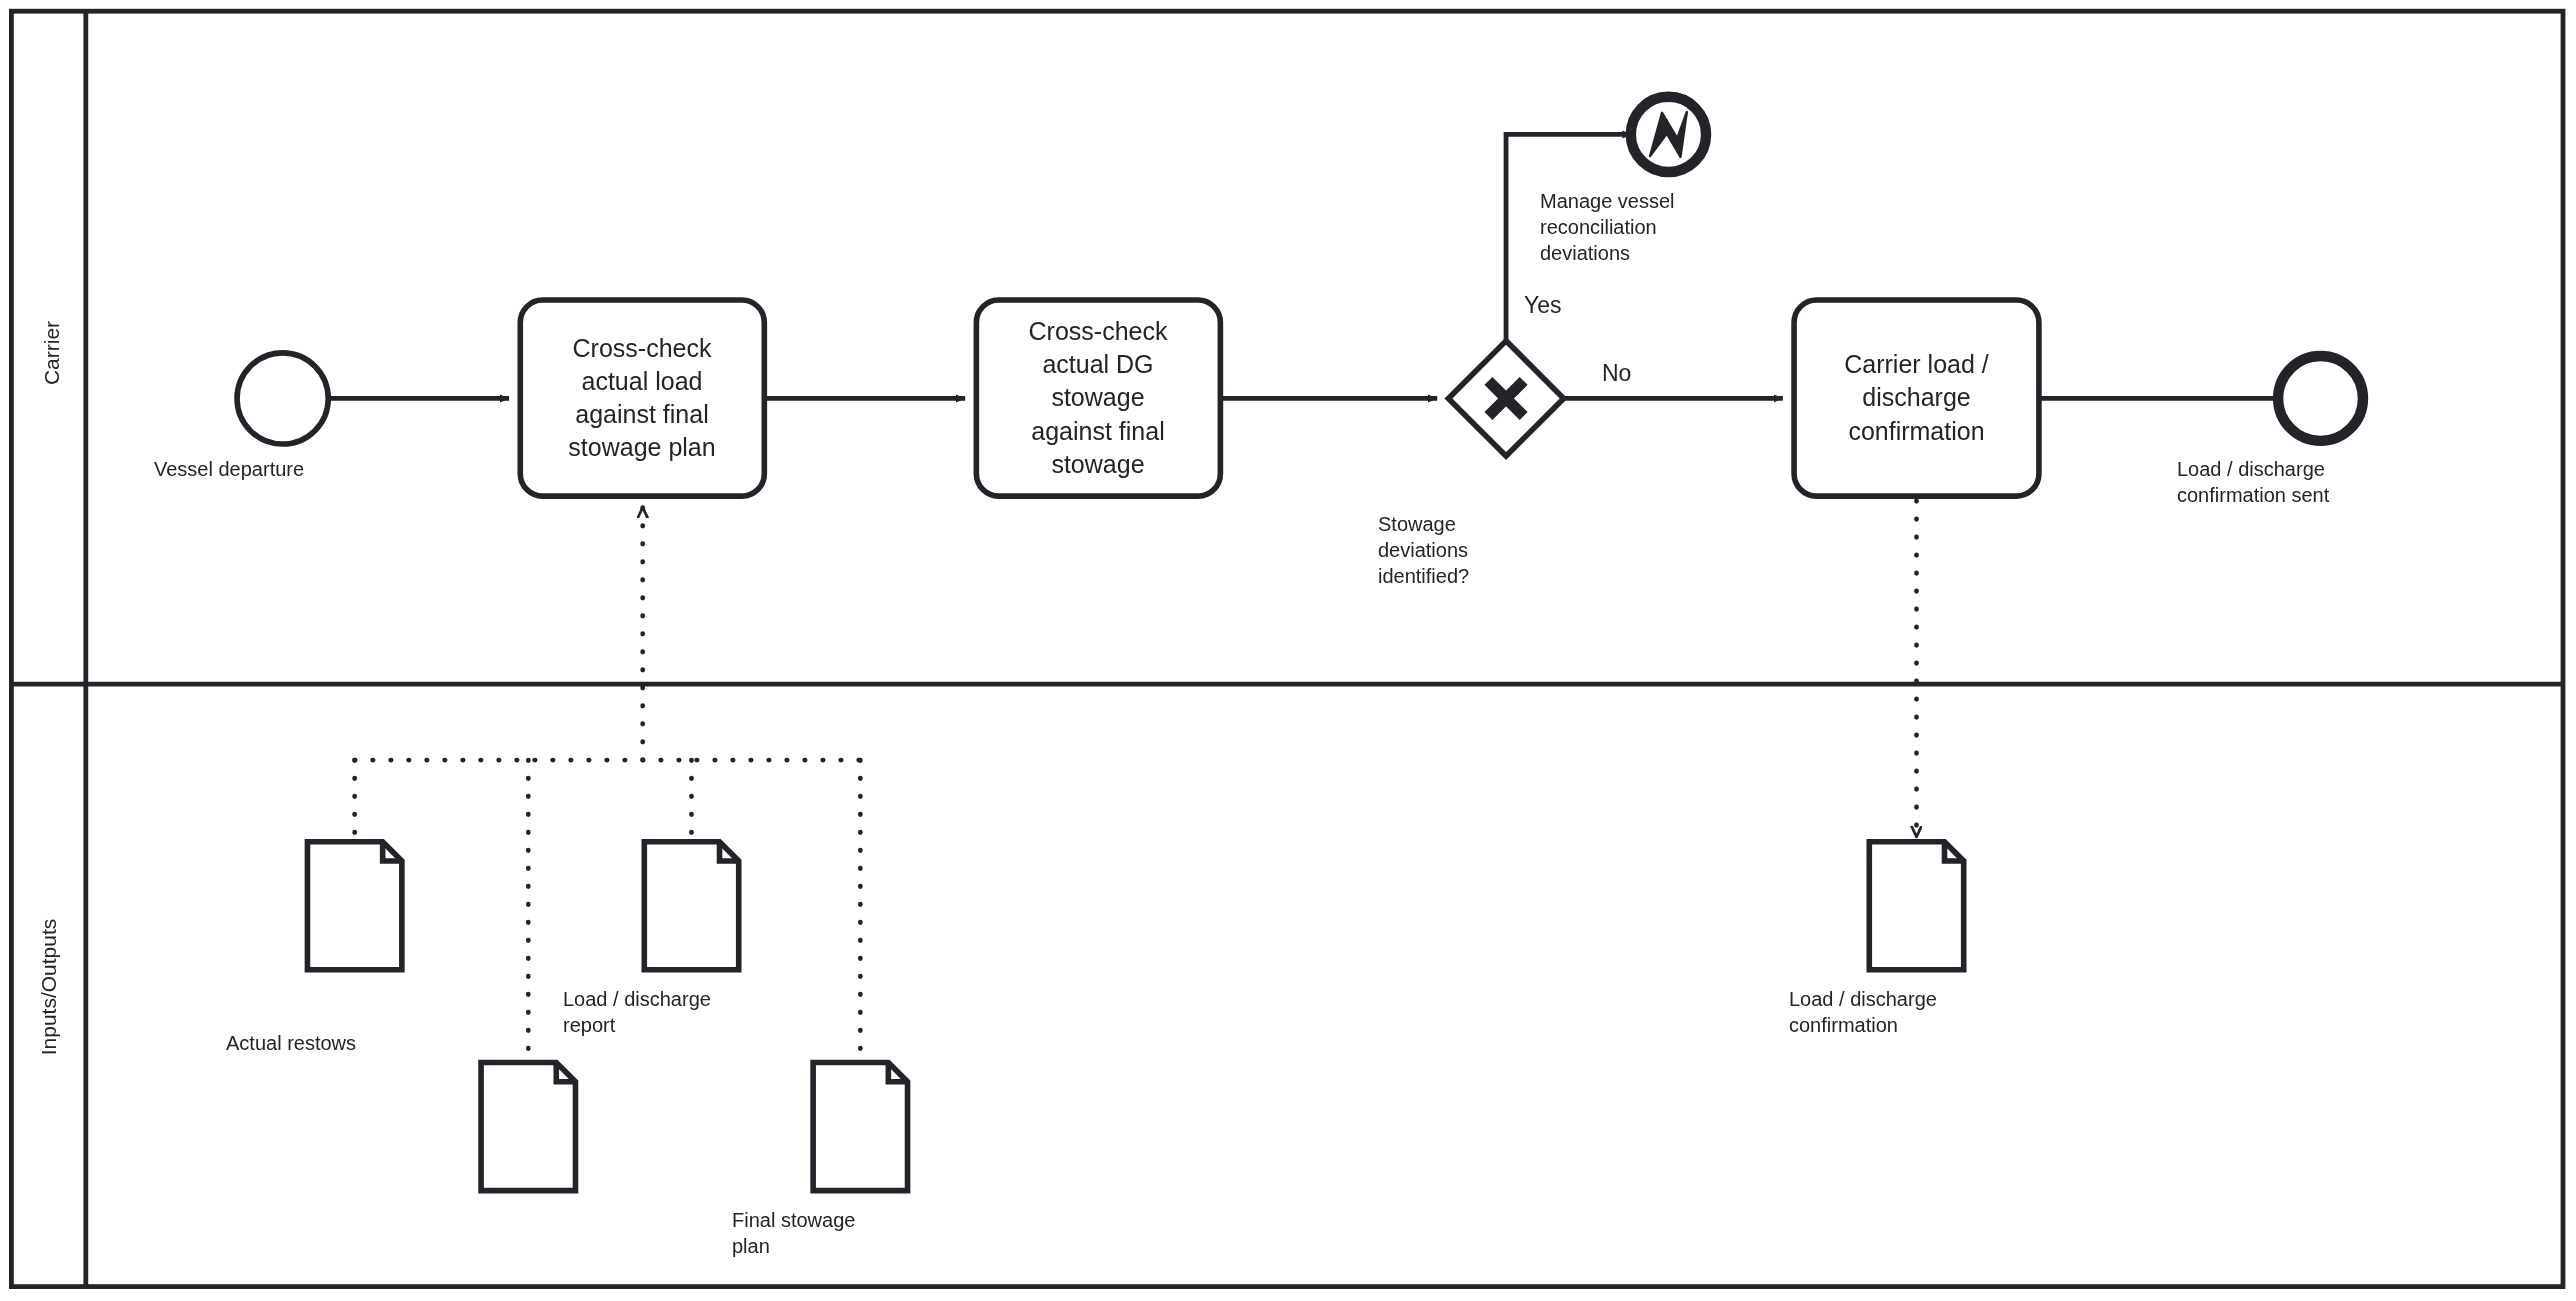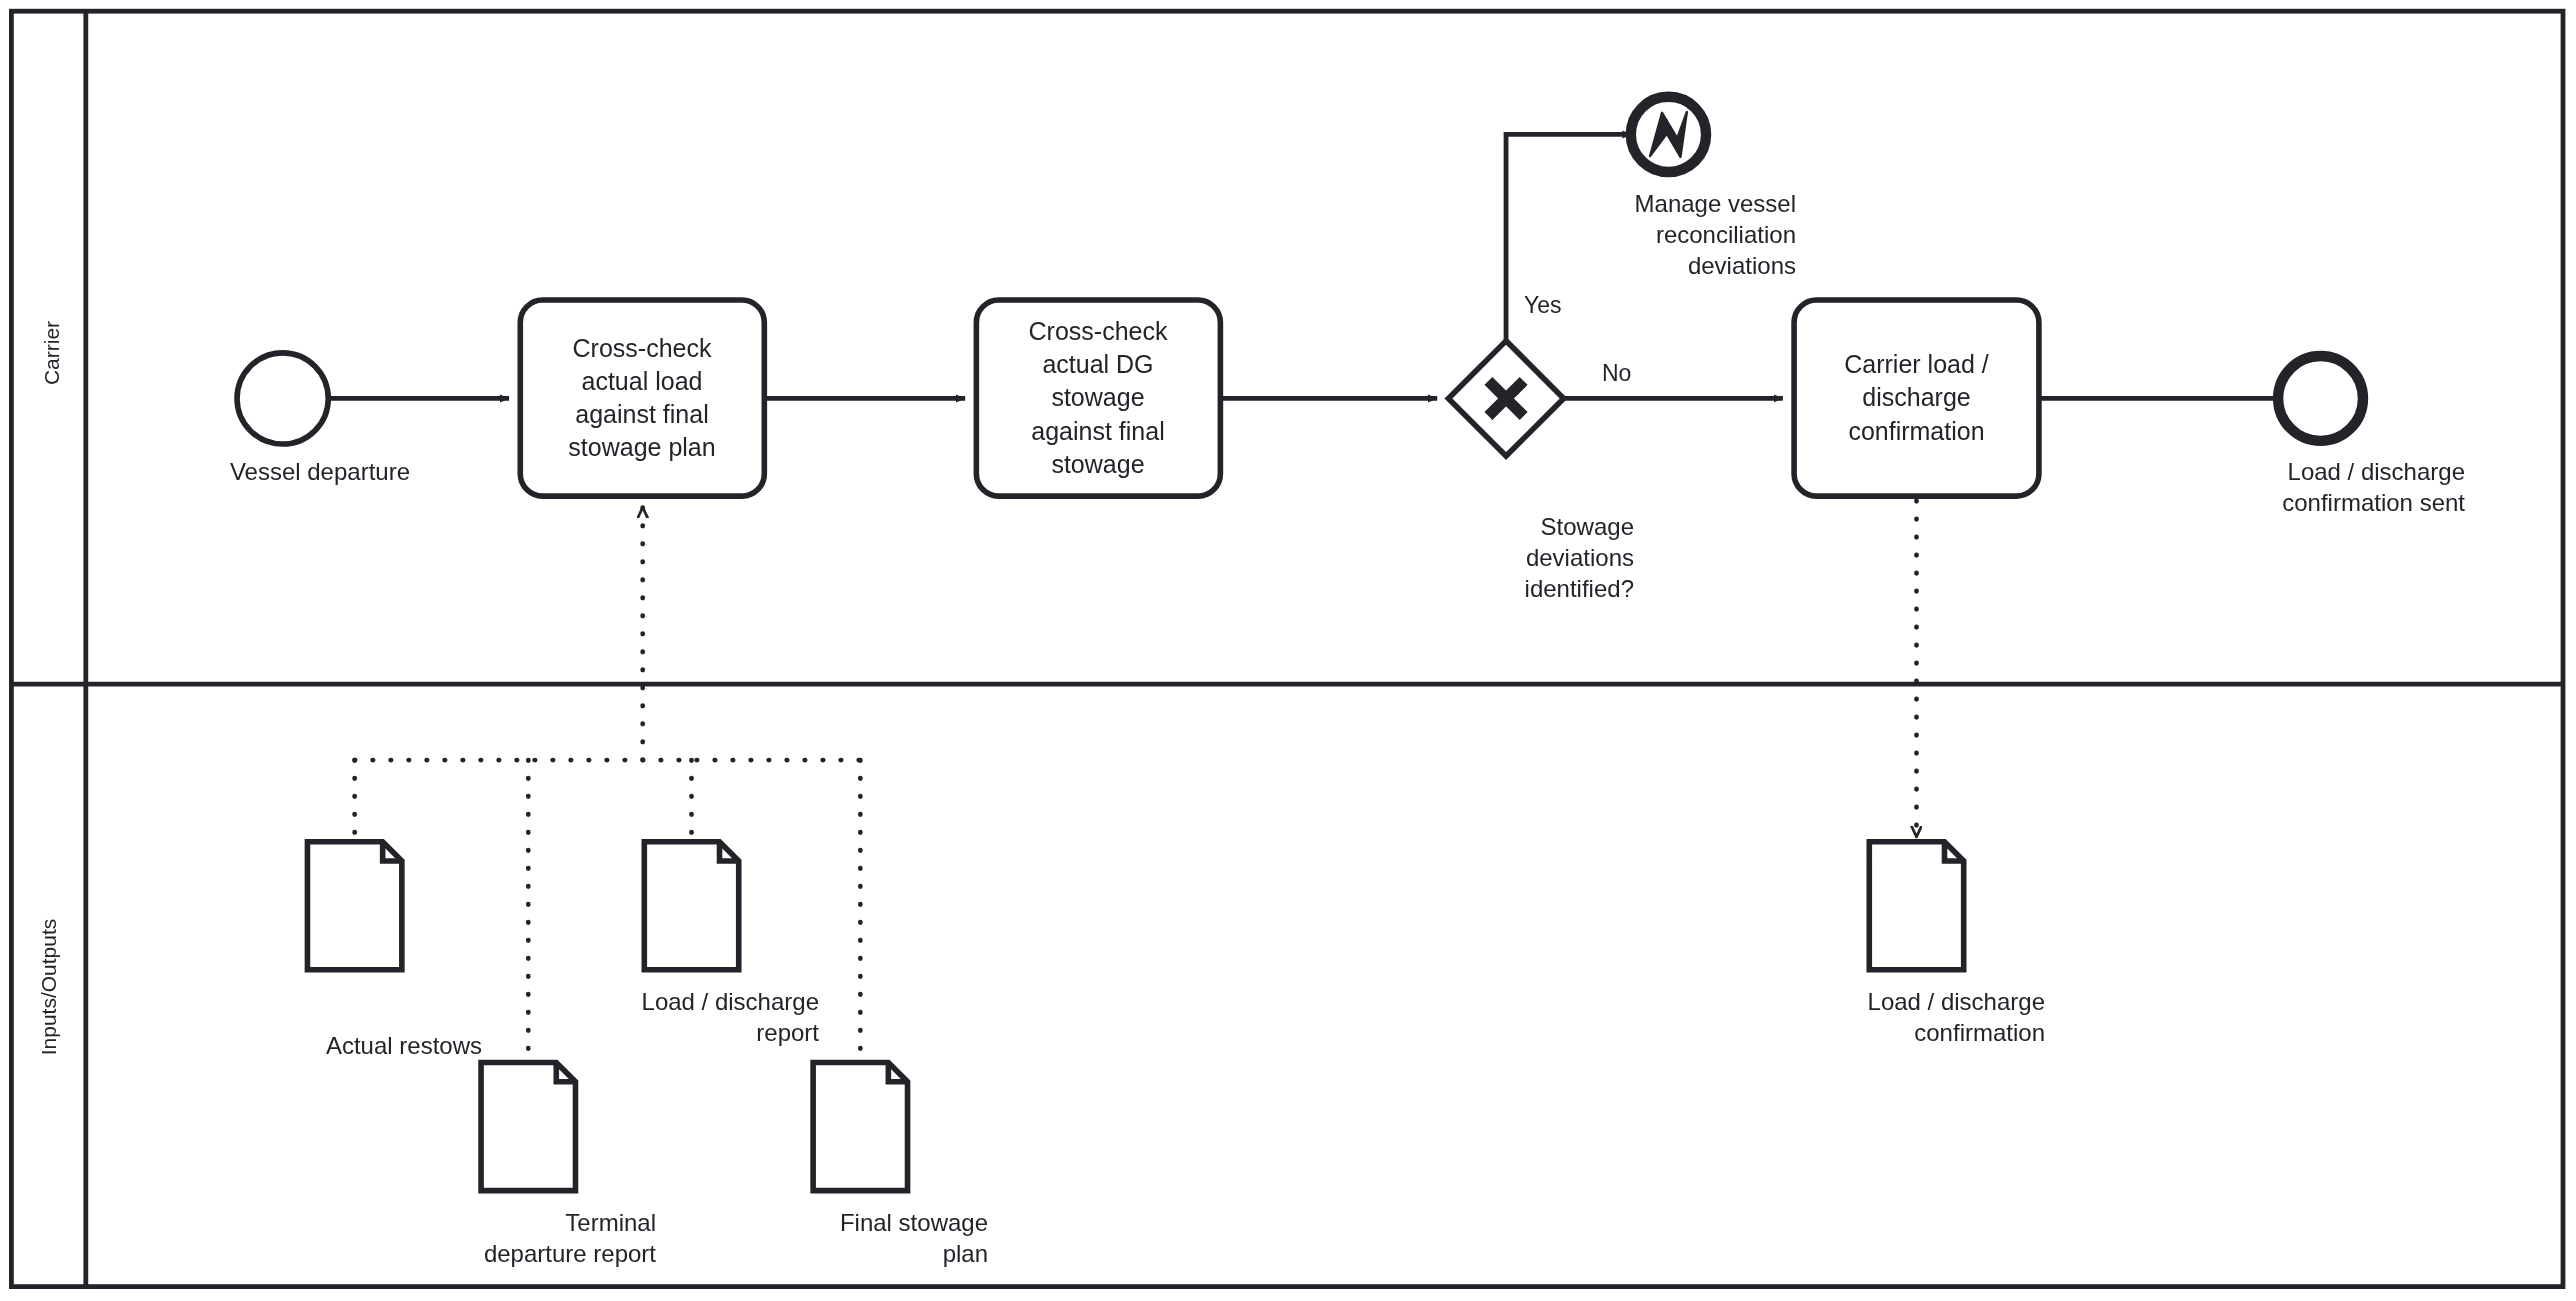--- a/index.html
+++ b/index.html
@@ -9,22 +9,22 @@
   #bpmn-svg{position:absolute;left:0;top:0;width:2576px;height:1301px;}
   .lane-label{
     position:absolute;
     font-size:21px;
     color:#23242a;
     white-space:nowrap;
     transform-origin:center center;
   }
   .node-label{
     position:absolute;
-    text-align:right;
-    font-size:24px;
+    text-align:left;
+    font-size:20px;
     line-height:1.30;
     color:#23242a;
     white-space:pre-line;
     pointer-events:none;
   }
   .task-label{
     position:absolute;
     display:flex;
     align-items:center;
     justify-content:center;
@@ -165,22 +165,20 @@
 confirmation</div>
 
   <div class="node-label" style="left:1378px; top:511px; width:256px;">Stowage
 deviations
 identified?</div>
 
   <div class="edge-label" style="left:1524px; top:284px;">Yes</div>
   <div class="edge-label" style="left:1602px; top:352px;">No</div>
 
   <div class="node-label" style="left:226px; top:986px; width:256px;margin-top:44px;">Actual restows</div>
-  <div class="node-label" style="left:400px; top:1207px; width:256px;">Terminal
-departure report</div>
   <div class="node-label" style="left:563px; top:986px; width:256px;">Load / discharge
 report</div>
   <div class="node-label" style="left:732px; top:1207px; width:256px;">Final stowage
 plan</div>
   <div class="node-label" style="left:1789px; top:986px; width:256px;">Load / discharge
 confirmation</div>
 
 </div>
 
 

